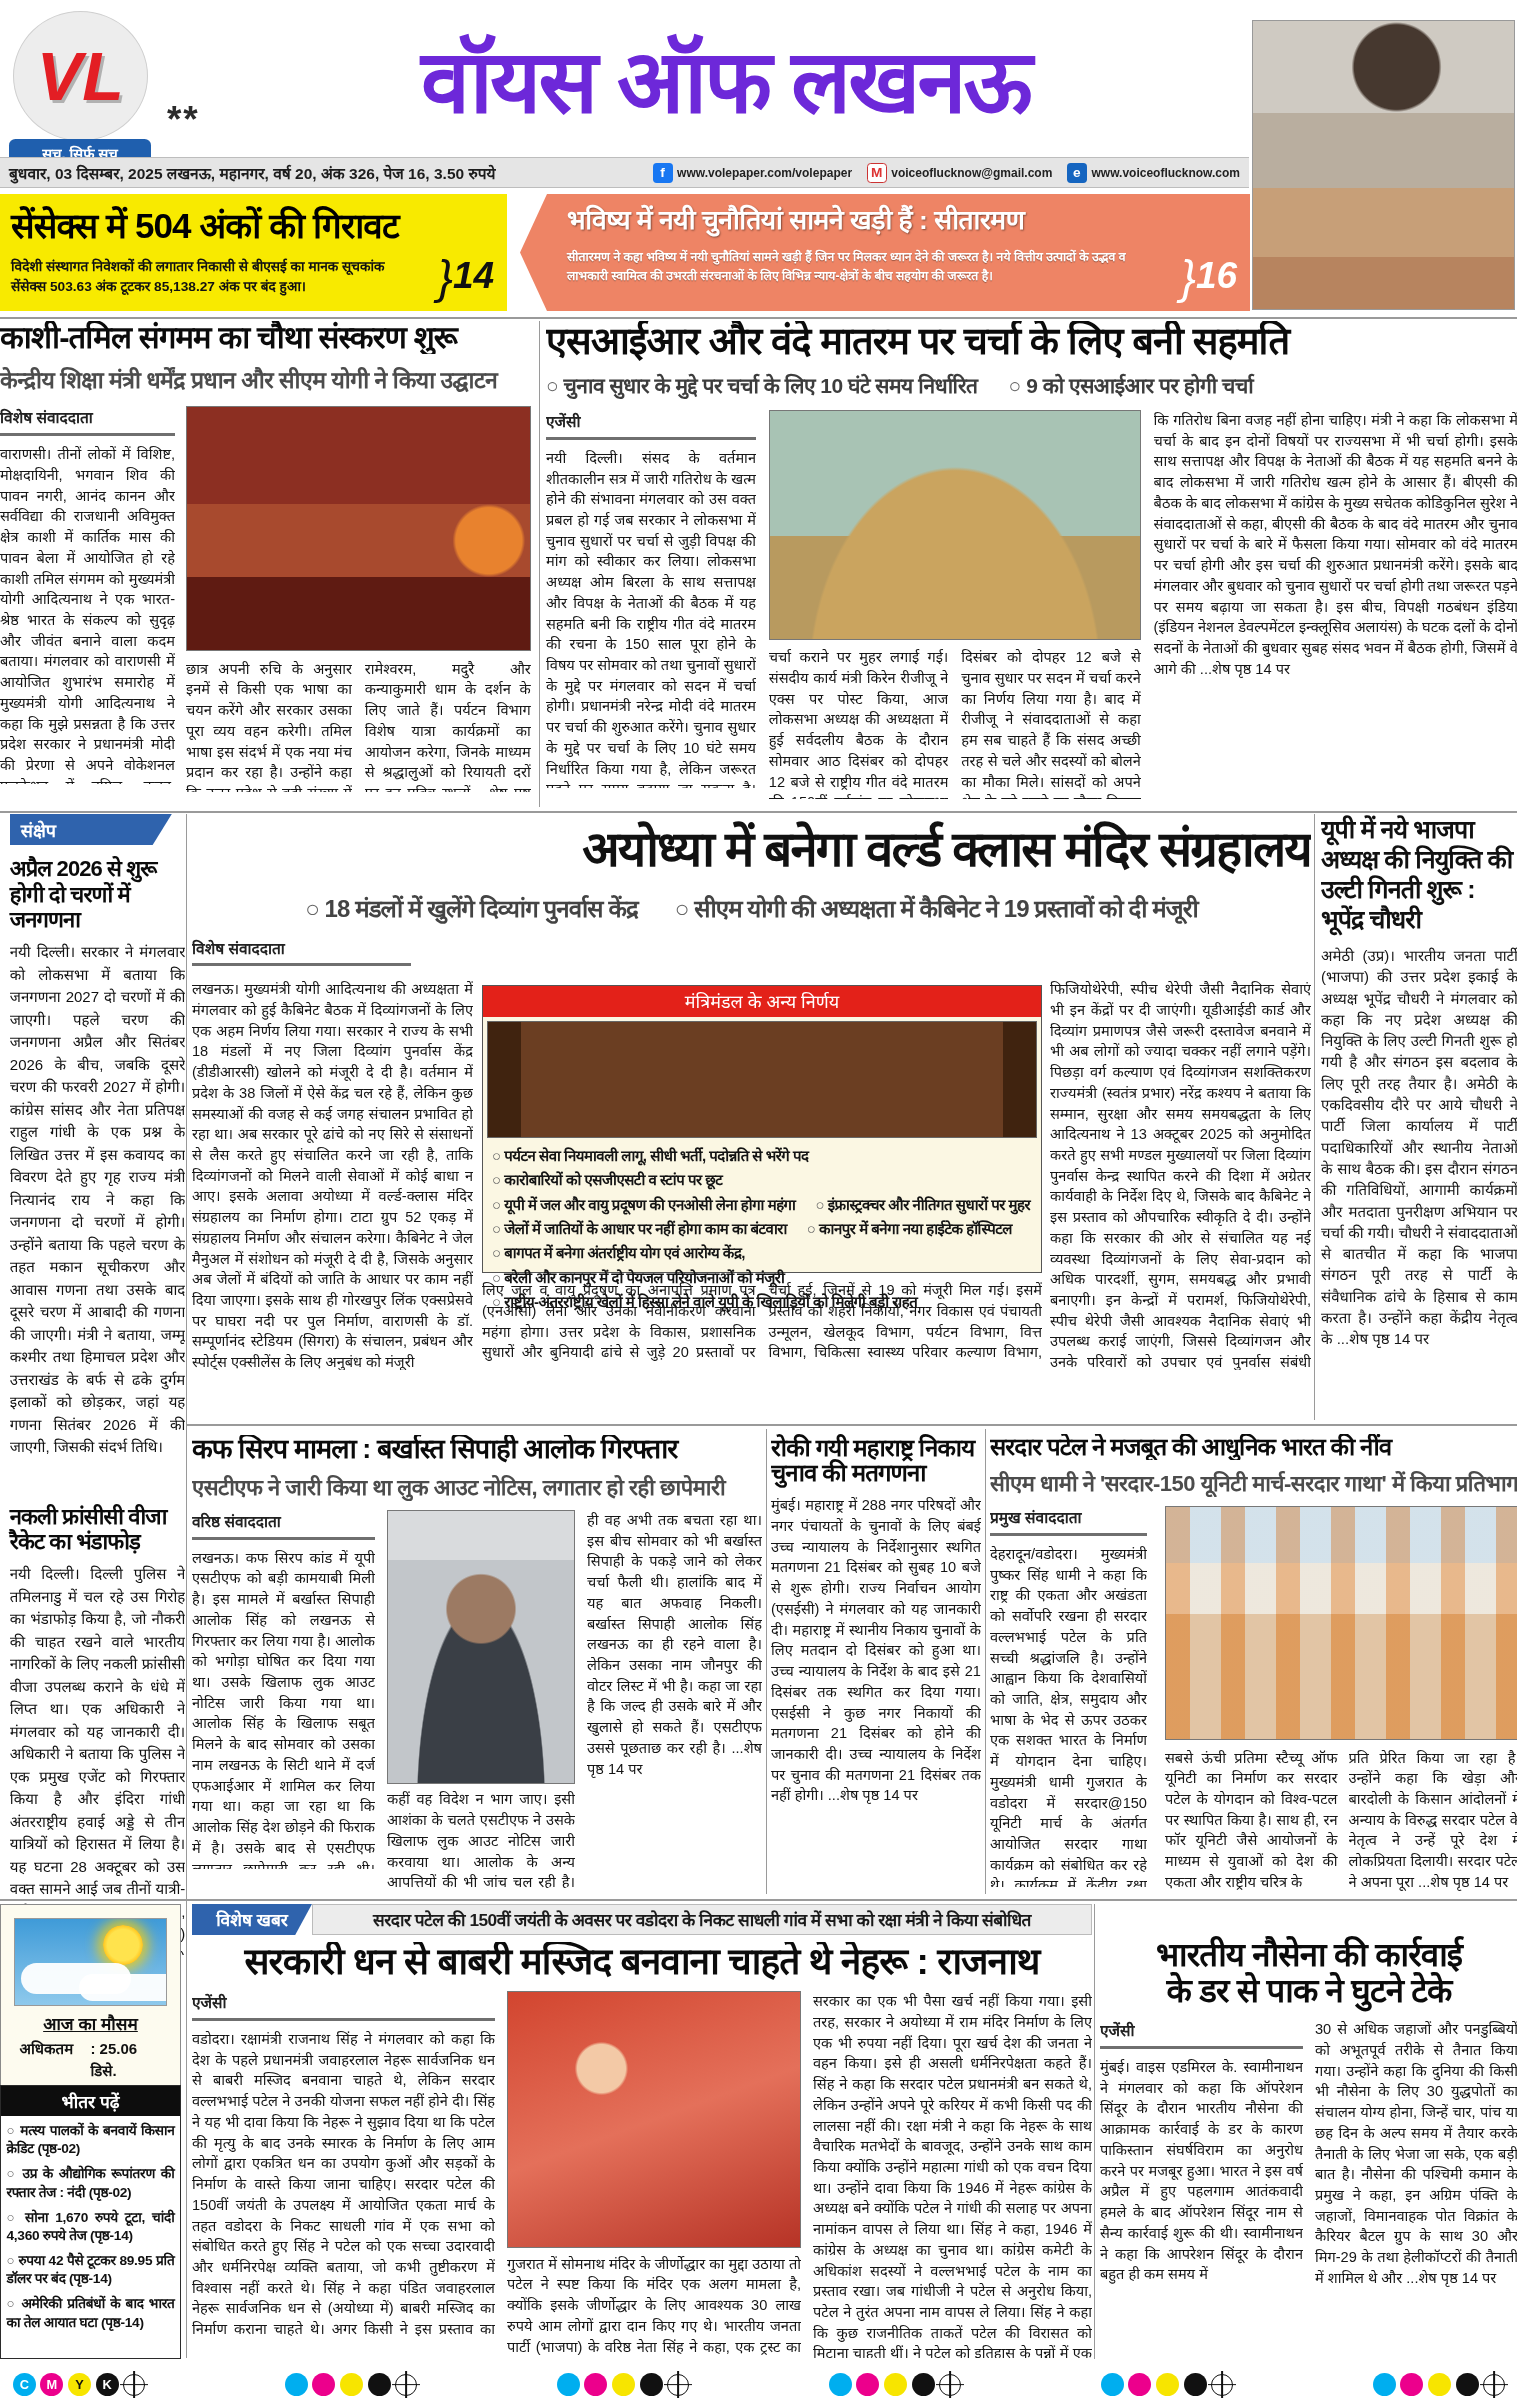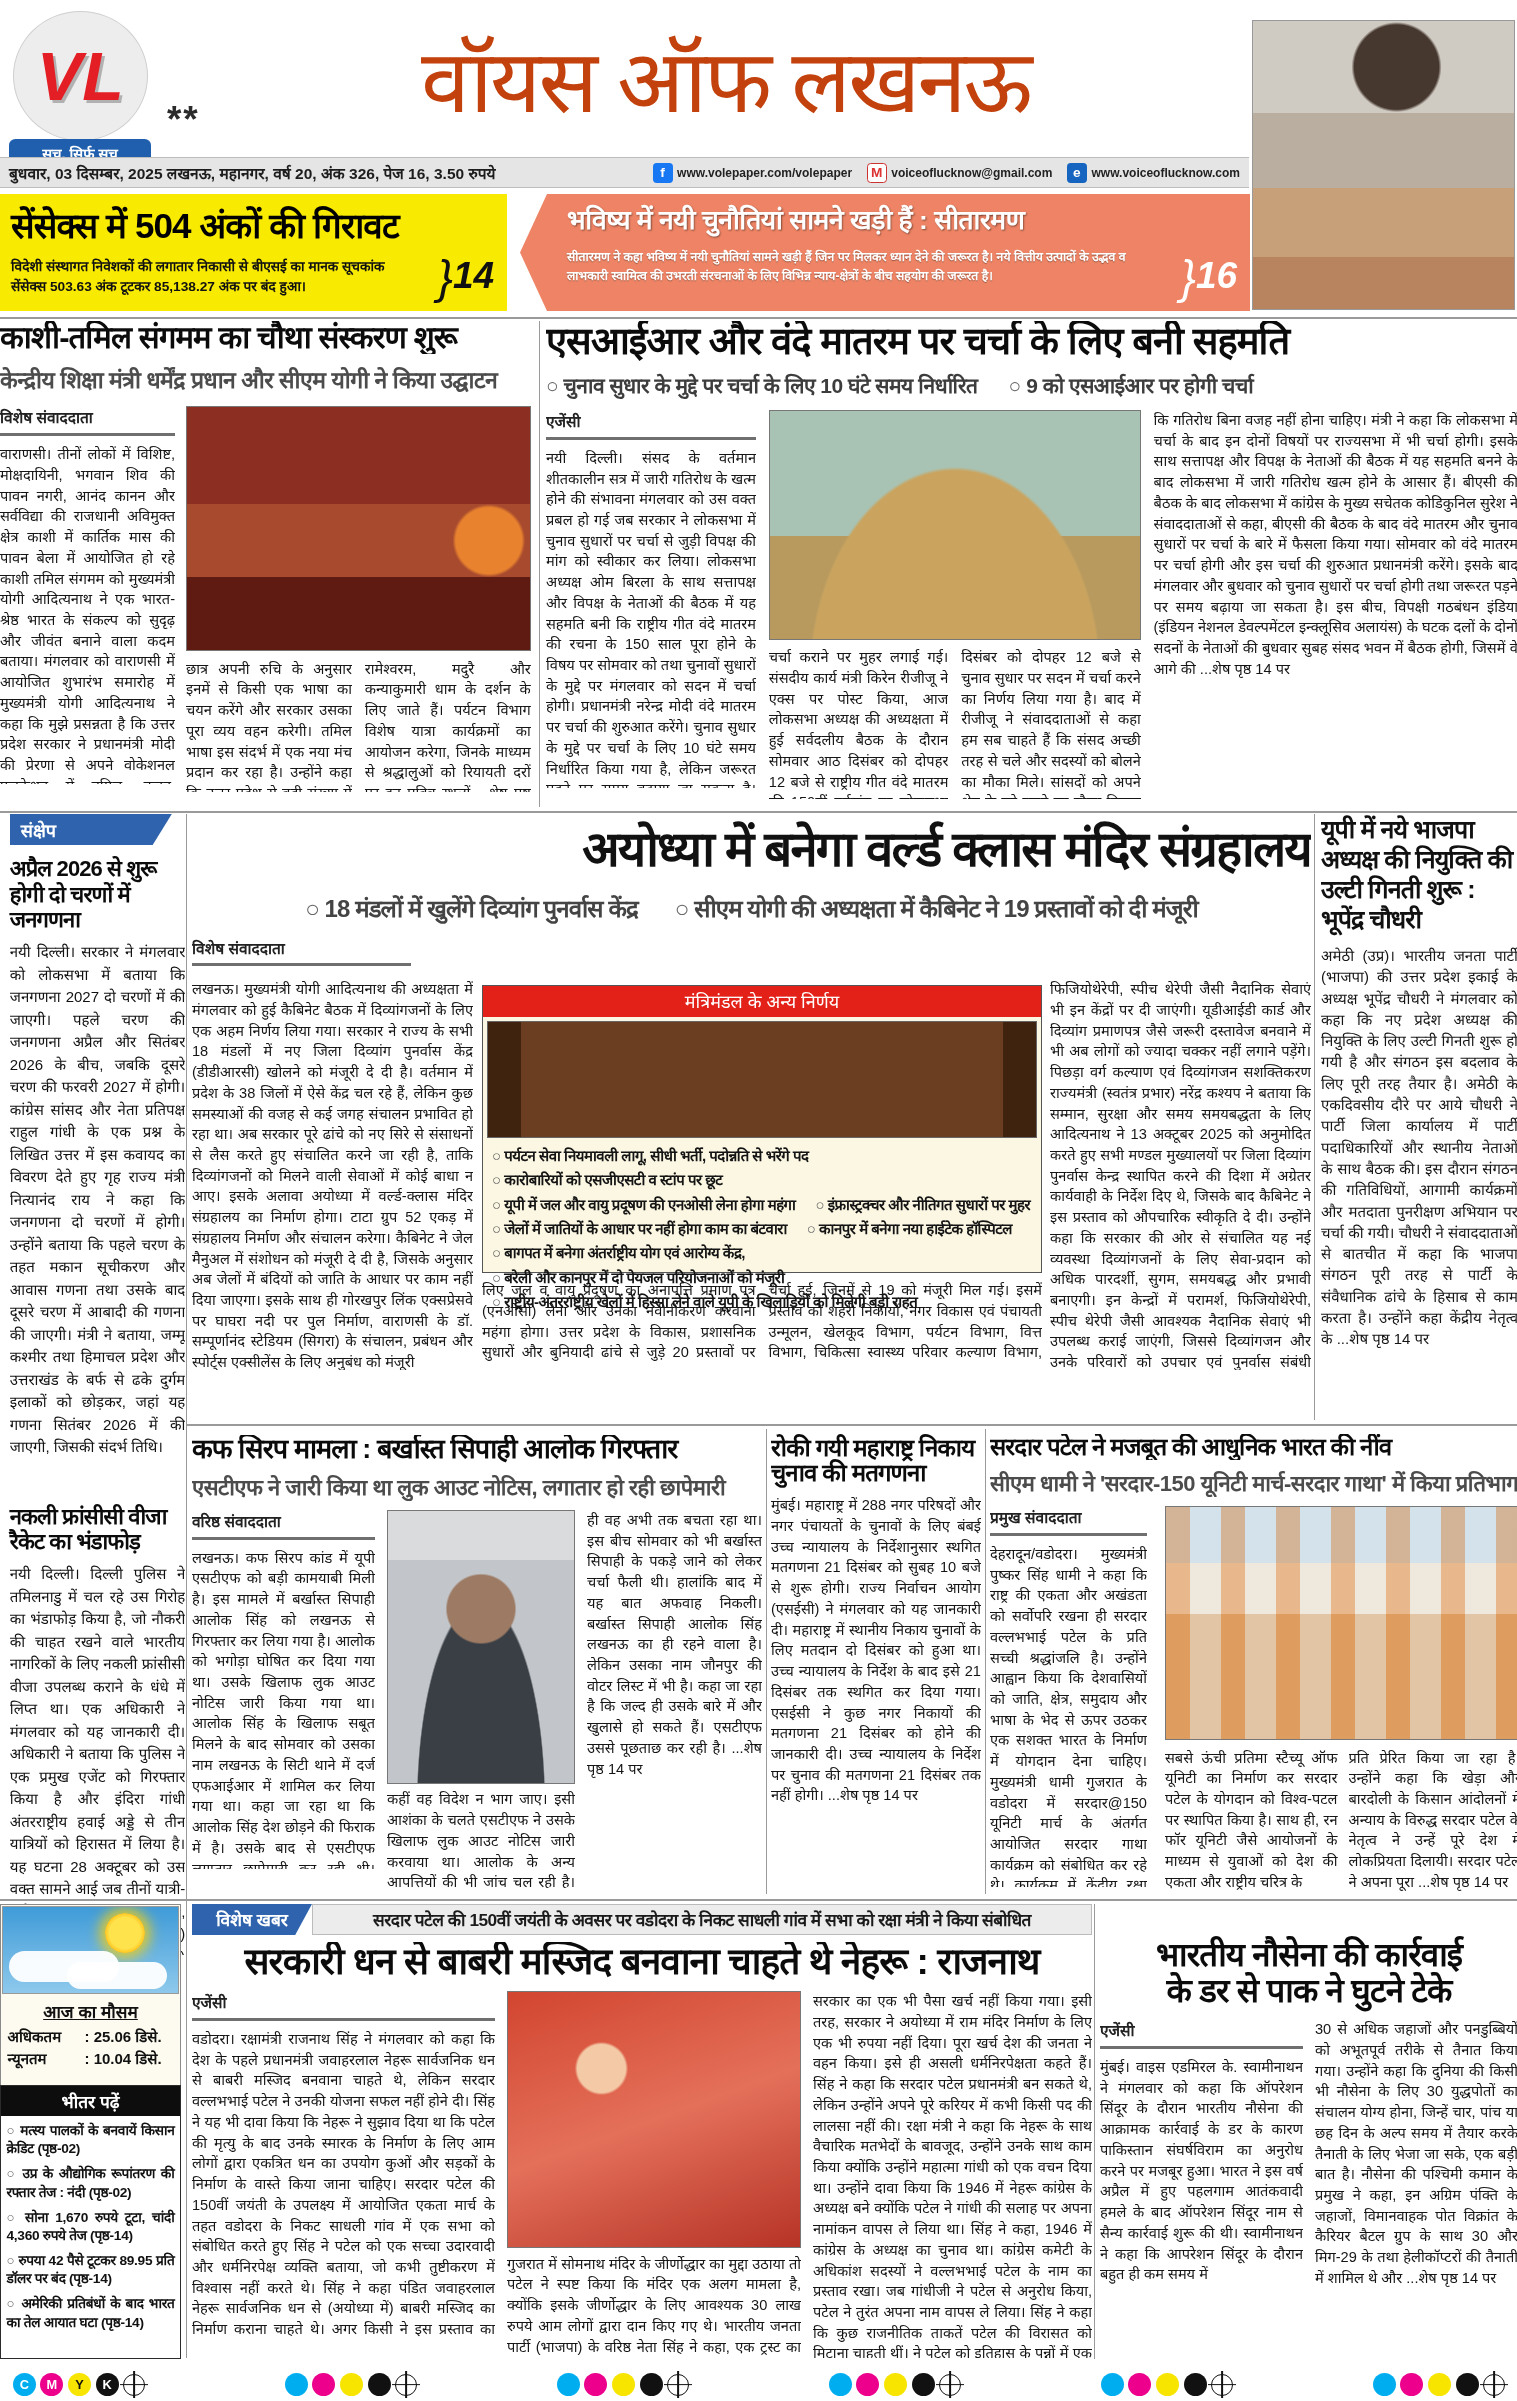--- a/index.html
+++ b/index.html
@@ -15,21 +15,21 @@
   .byline{font-weight:bold;font-size:15.5px;border-bottom:3.7px solid #6f6f6f;padding-bottom:4.6px;margin-bottom:8.2px;color:#222}
   .body-txt{font-size:14.6px;line-height:1.42;text-align:justify;color:#151515}
   .photo{border:0.9px solid #777;position:relative;overflow:hidden}
   section{overflow:hidden}
   .bullet::before{content:"○ ";color:#666;font-weight:bold}
   
   .logo-circle{position:absolute;left:12.8px;top:11px;width:135px;height:130px;border-radius:50%;background:#ededed;border:0.9px solid #cfcfcf;display:flex;align-items:center;justify-content:center}
   .logo-vl{font-size:68px;font-weight:900;font-style:italic;color:#e31e24;text-shadow:2.7px 2.7px 0 rgba(0,0,0,.25)}
   .logo-band{position:absolute;left:9px;top:139px;width:142px;height:27px;background:#1f5fae;border-radius:6.4px;color:#fff;font-weight:bold;font-size:14.6px;display:flex;align-items:center;justify-content:center}
   .stars{position:absolute;left:167px;top:99px;font-size:37px;font-weight:900;color:#2b2b2b;letter-spacing:1.8px}
-  .paper-title{position:absolute;left:205px;top:1.8px;width:1041px;height:153px;display:flex;align-items:center;justify-content:center;font-size:88px;font-weight:400;color:#c2410c;letter-spacing:-2.7px}
+  .paper-title{position:absolute;left:205px;top:1.8px;width:1041px;height:153px;display:flex;align-items:center;justify-content:center;font-size:88px;font-weight:700;color:#6d28d9;letter-spacing:-2.7px}
   .dateline{position:absolute;left:0;top:157px;width:1249px;height:31px;background:#e5e5e5;border-top:0.9px solid #bdbdbd;border-bottom:0.9px solid #bdbdbd;display:flex;align-items:center;padding:0 9px;gap:7.3px}
   .dateline .dtext{font-size:15.5px;font-weight:bold;color:#1d1d1d}
   .social{margin-left:auto;display:flex;gap:14.6px;align-items:center}
   .social .sitem{display:flex;gap:4.6px;align-items:center;font-size:12px;font-weight:bold;color:#222}
   .icbox{width:20px;height:20px;border-radius:3.7px;display:flex;align-items:center;justify-content:center;font-weight:900;font-size:13.7px}
   .ic-f{background:#1877f2;color:#fff}
   .ic-m{background:#fff;border:0.9px solid #c33;color:#d33}
   .ic-e{background:#1565c0;color:#fff}
   .photo-sitharaman{position:absolute;left:1252px;top:20px;width:263px;height:290px;background:radial-gradient(circle at 55% 16%,#46382f 0 15%,transparent 16%),linear-gradient(180deg,#cfcac2 0 32%,#b9ae9f 32% 58%,#c79f78 58% 82%,#b7845f 82%);border:0.9px solid #999}
   
@@ -66,21 +66,21 @@
   .art-cough{position:absolute;left:192px;top:1429px;width:570px;height:471px}
   .art-maha{position:absolute;left:771px;top:1429px;width:210px;height:471px}
   .art-patel{position:absolute;left:990px;top:1429px;width:528px;height:471px}
   .art-rajnath{position:absolute;left:192px;top:1904px;width:900px;height:458px}
   .art-navy{position:absolute;left:1100px;top:1904px;width:418px;height:458px}
   .kicker-row{display:flex;height:31px;align-items:stretch}
   .kicker-label{background:#2f63ad;color:#fff;font-weight:bold;font-size:17.3px;display:flex;align-items:center;justify-content:center;width:120px;clip-path:polygon(0 0,100% 0,86% 100%,0 100%)}
   .kicker-strip{flex:1;background:#ececec;border:0.9px solid #bbb;display:flex;align-items:center;justify-content:center;font-size:17.3px;font-weight:bold;color:#1b1b1b;letter-spacing:-0.5px;white-space:nowrap;overflow:hidden}
   .colflex{display:flex;gap:11px}
   
-  .weather{position:absolute;left:0;top:1904px;width:181px;height:213px;border:1.8px solid #8a8a8a;background:#fdfbef;padding:1px}
+  .weather{position:absolute;left:0;top:1904px;width:181px;height:213px;border:1.8px solid #8a8a8a;background:#fdfbef;padding:13px}
   .sky{position:relative;height:88px;background:linear-gradient(#3f9bd8,#8ec9ec);overflow:hidden;border:0.9px solid #999}
   .sun{position:absolute;left:58%;top:5.5px;width:40px;height:40px;border-radius:50%;background:radial-gradient(circle,#ffe34d 0 55%,#ffb300 80%);box-shadow:0 0 12.8px 5.5px rgba(255,210,0,.8)}
   .cloud{position:absolute;background:#fff;border-radius:46px;opacity:.95}
   .c1{left:5.5px;top:44px;width:110px;height:31px}
   .c2{left:64px;top:55px;width:100px;height:27px}
   .w-title{text-align:center;font-weight:900;font-size:17.3px;text-decoration:underline;margin:5.5px 0 3.7px}
   .w-row{display:flex;font-size:15px;font-weight:bold;padding:0 5.5px;line-height:1.45}
   .w-row .lab{width:77px}
   .inside{position:absolute;left:0;top:2085px;width:181px;height:274px;border:1.8px solid #2b2b2b;background:#fff}
   .inside-head{background:#0d0d0d;color:#fff;text-align:center;font-weight:bold;font-size:17.3px;padding:3.7px 0}

